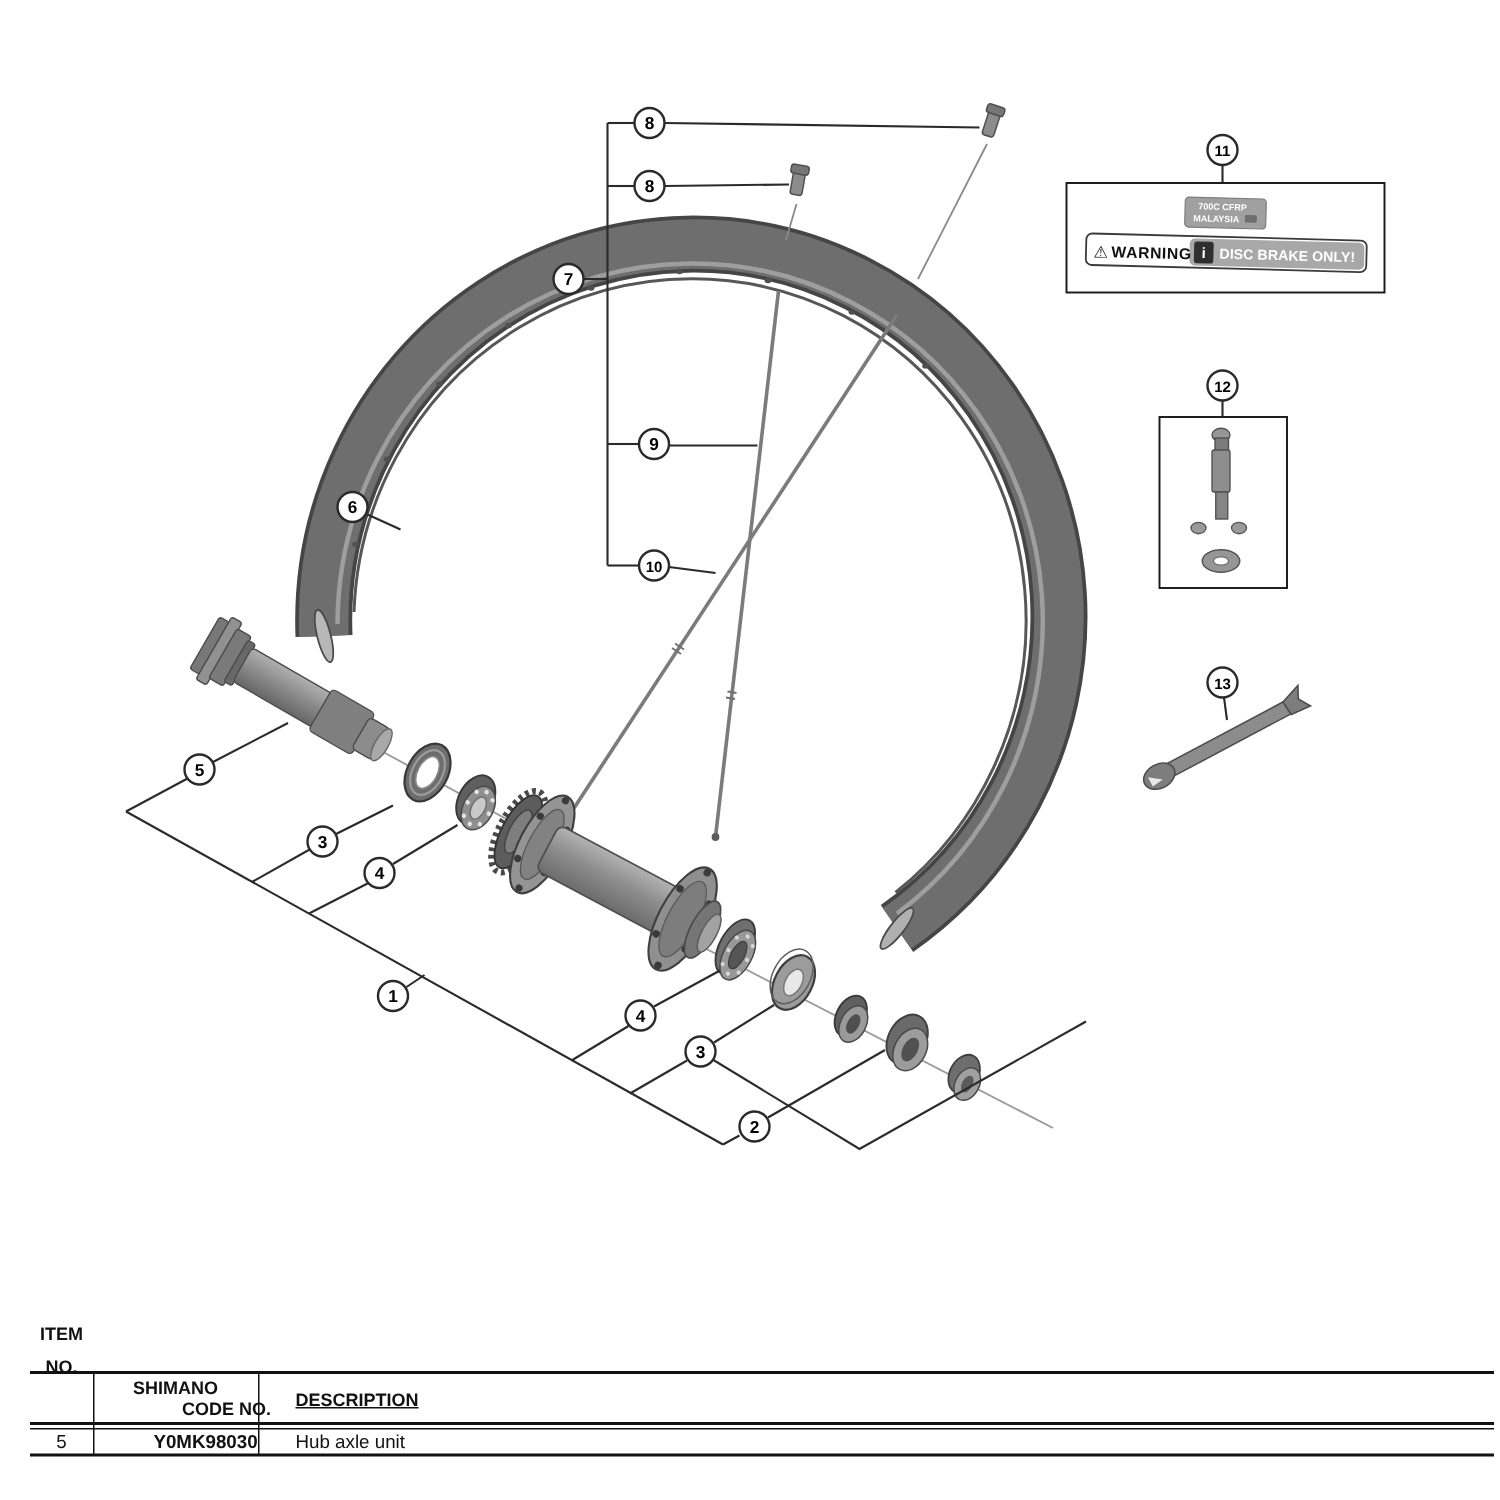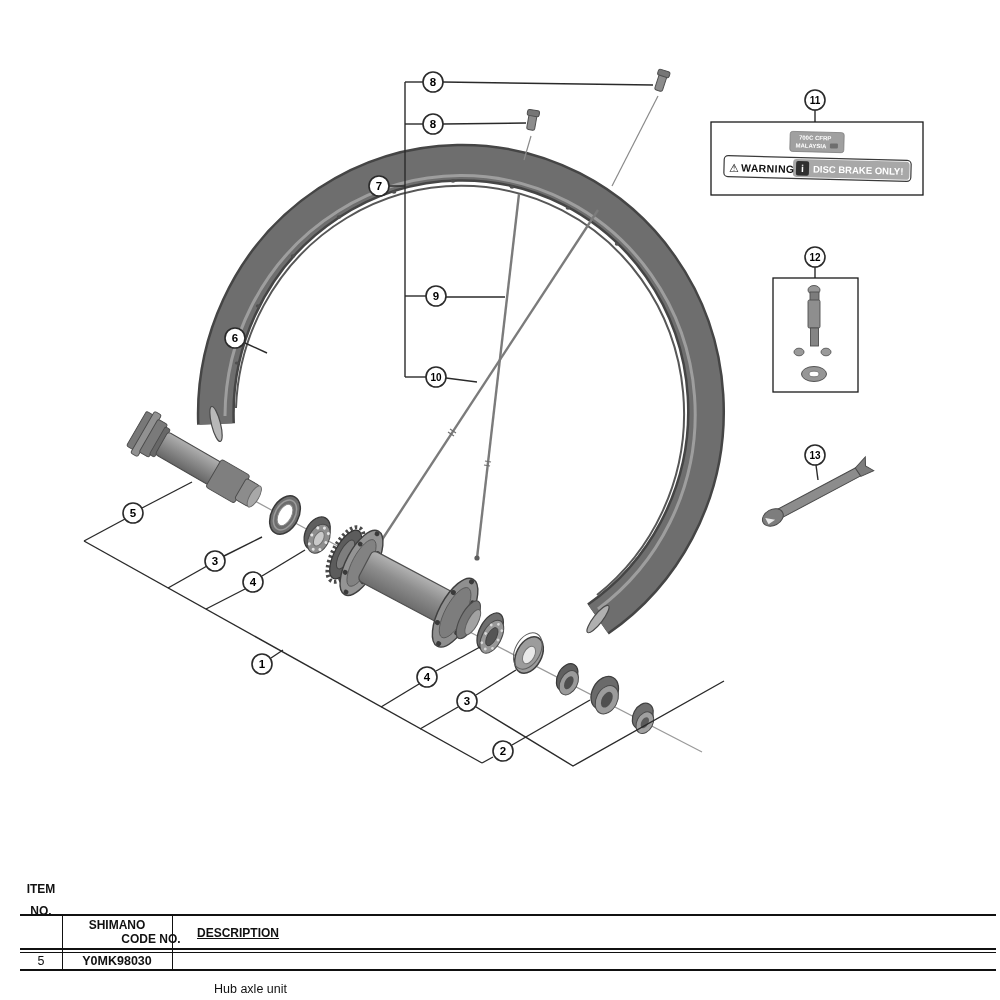--- a/index.html
+++ b/index.html
@@ -9,21 +9,21 @@
   .callout-num{font-family:"Liberation Sans",sans-serif;font-weight:bold;}
   
   .footer{position:absolute;left:0;top:0;width:1000px;height:1000px;pointer-events:none;}
   .note{position:absolute;left:22px;top:891px;font-size:15px;font-weight:bold;color:#111;}
   .hline{position:absolute;background:#111;}
   .vline{position:absolute;background:#111;width:1px;}
   .cell{position:absolute;color:#111;}
   .c-center{text-align:center;}
   .hdr{font-weight:bold;font-size:12px;line-height:13px;}
   .rowtxt{font-size:12.5px;}
-  .bold{font-weight:bold;}
+  .bold{font-weight:bold;padding-left:20px;}
 </style>
 </head>
 <body>
 
 <div class="page">
 
 <svg class="diagram-svg" width="1000" height="1000" viewBox="0 0 1000 1000">
   <defs>
     <linearGradient id="gbarrel" x1="0" y1="0" x2="0" y2="1">
       <stop offset="0" stop-color="#b3b3b3"></stop>
@@ -338,16 +338,16 @@
   <div class="vline" style="left:172px;top:914px;height:56px;"></div>
 
   <div class="cell hdr c-center" style="left:20px;top:883px;width:42px;">ITEM</div>
   <div class="cell hdr c-center" style="left:20px;top:905px;width:42px;">NO.</div>
   <div class="cell hdr c-center" style="left:62px;top:919px;width:110px;">SHIMANO</div>
   <div class="cell hdr c-center" style="left:62px;top:933px;width:110px;margin-left:34px;">CODE NO.</div>
   <div class="cell hdr" style="left:197px;top:927px;text-decoration:underline;">DESCRIPTION</div>
 
   <div class="cell rowtxt c-center" style="left:20px;top:954px;width:42px;">5</div>
   <div class="cell rowtxt c-center bold" style="left:62px;top:954px;width:110px;">Y0MK98030</div>
-  <div class="cell rowtxt" style="left:214px;top:954px;margin-top:28px;">Hub axle unit</div>
+  <div class="cell rowtxt" style="left:197px;top:954px;">Hub axle unit</div>
 </div>
 
 </div>
 
 </body></html>

